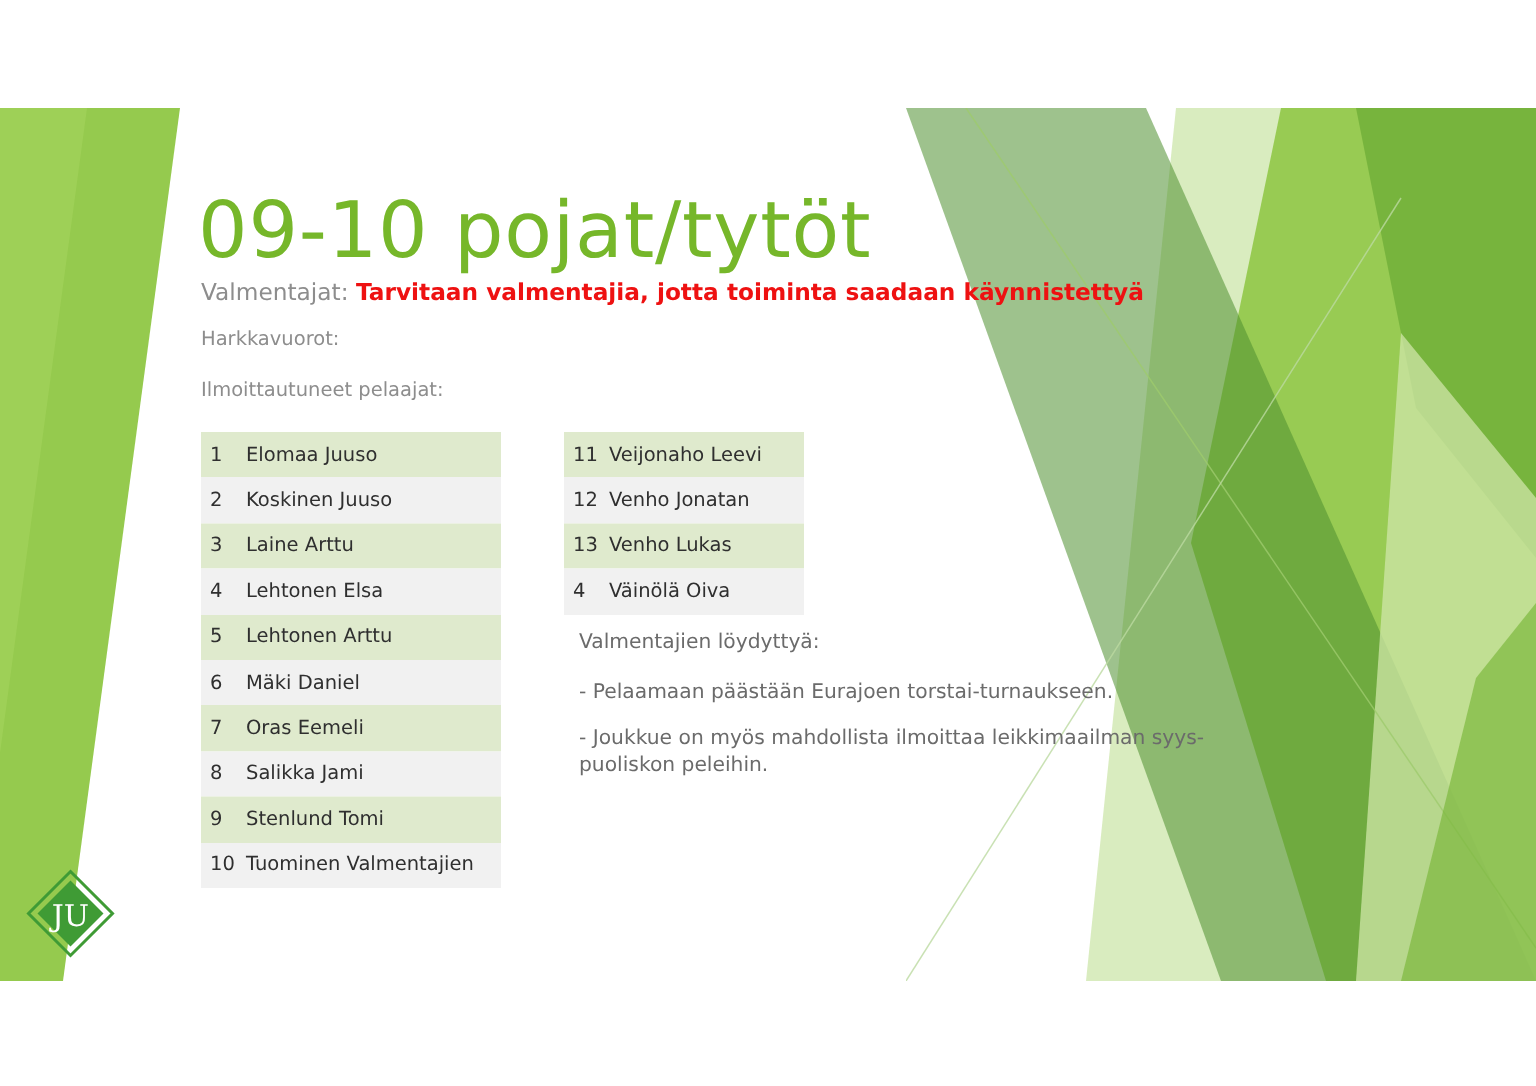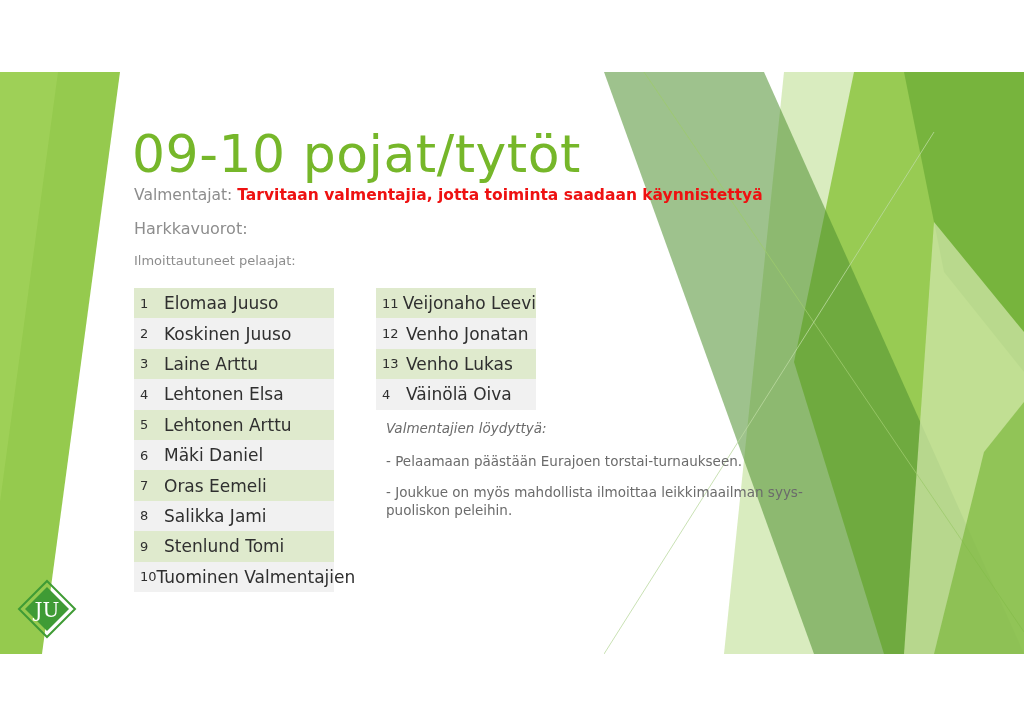--- a/index.html
+++ b/index.html
@@ -70,21 +70,21 @@
   }
   .line-coaches .warn {
     color: #ee1111;
     font-weight: 600;
   }
 
   .line-practice {
     position: absolute;
     left: 134px;
     top: 219px;
-    font-size: 16px;
+    font-size: 13px;
     color: #8d8d8d;
     white-space: nowrap;
   }
 
   .line-registered {
     position: absolute;
     left: 134px;
     top: 253px;
     font-size: 13px;
     color: #8d8d8d;
@@ -112,37 +112,36 @@
 
   .cell-num {
     width: 30px;
     padding-left: 6px;
     box-sizing: border-box;
     font-size: 13px;
     color: #2f2f2f;
   }
   .cell-name {
     flex: 1;
-    font-size: 17px;
+    font-size: 13px;
     color: #2f2f2f;
     white-space: nowrap;
   }
 
   
   .notes {
     position: absolute;
     left: 386px;
     top: 420px;
     width: 430px;
   }
   .notes .note-head {
     font-size: 13.5px;
     color: #6b6b6b;
     margin-bottom: 16px;
-    font-style: italic;
   }
   .notes .note-item {
     font-size: 13.5px;
     color: #6b6b6b;
     margin-bottom: 13px;
     line-height: 1.35;
   }
 
   
   .logo {

